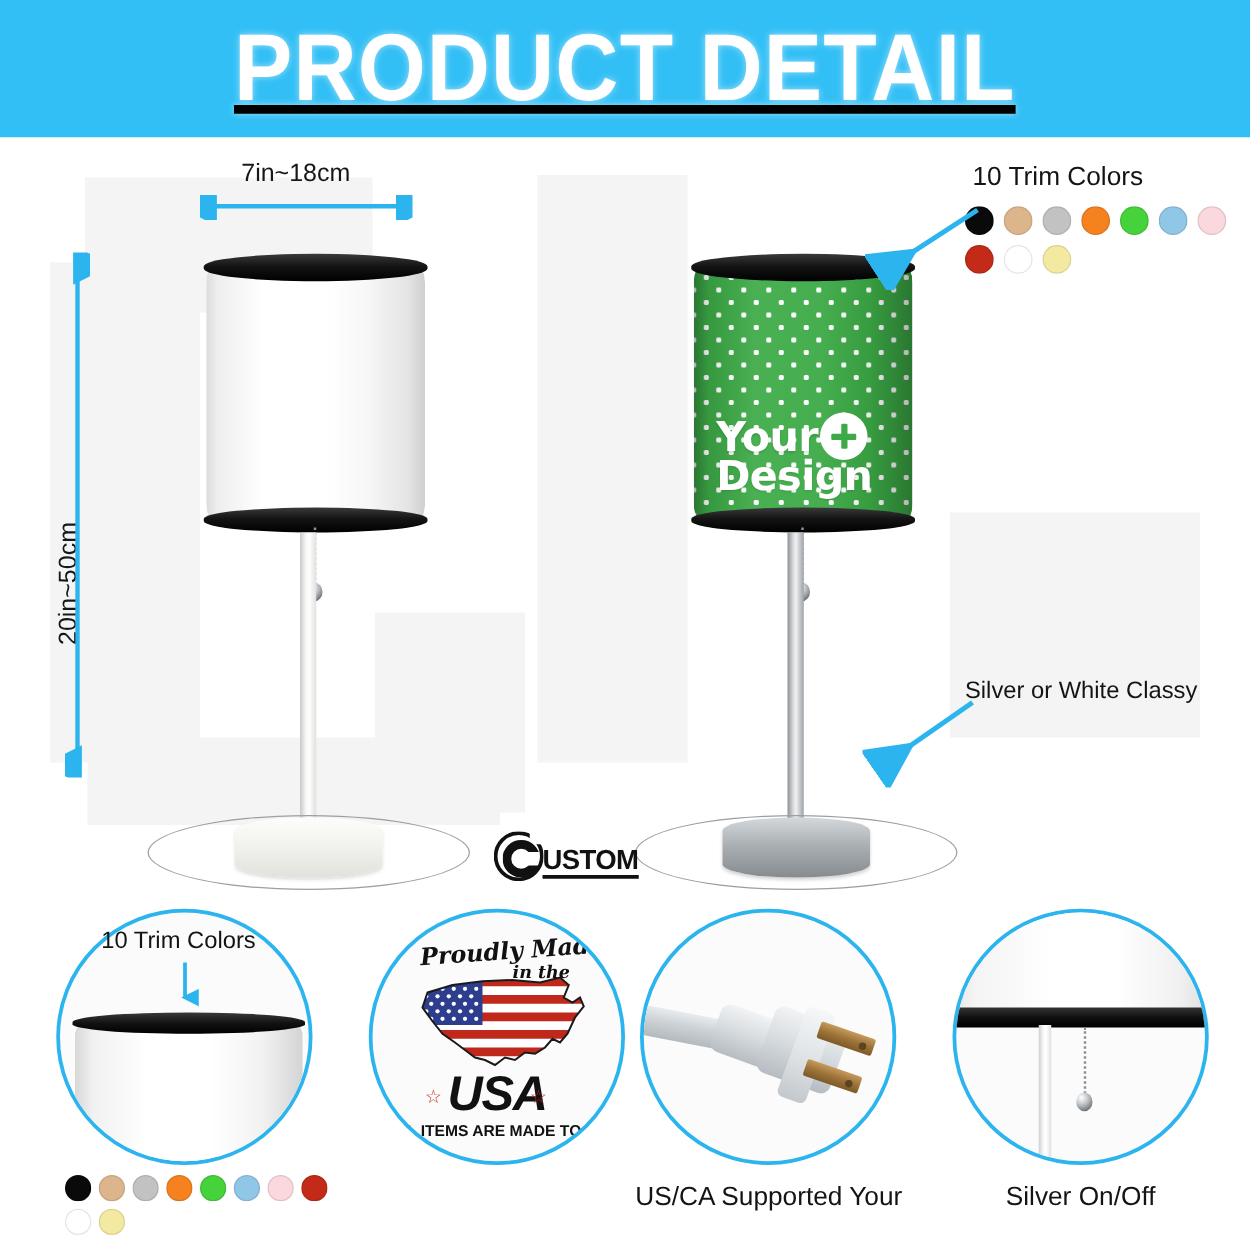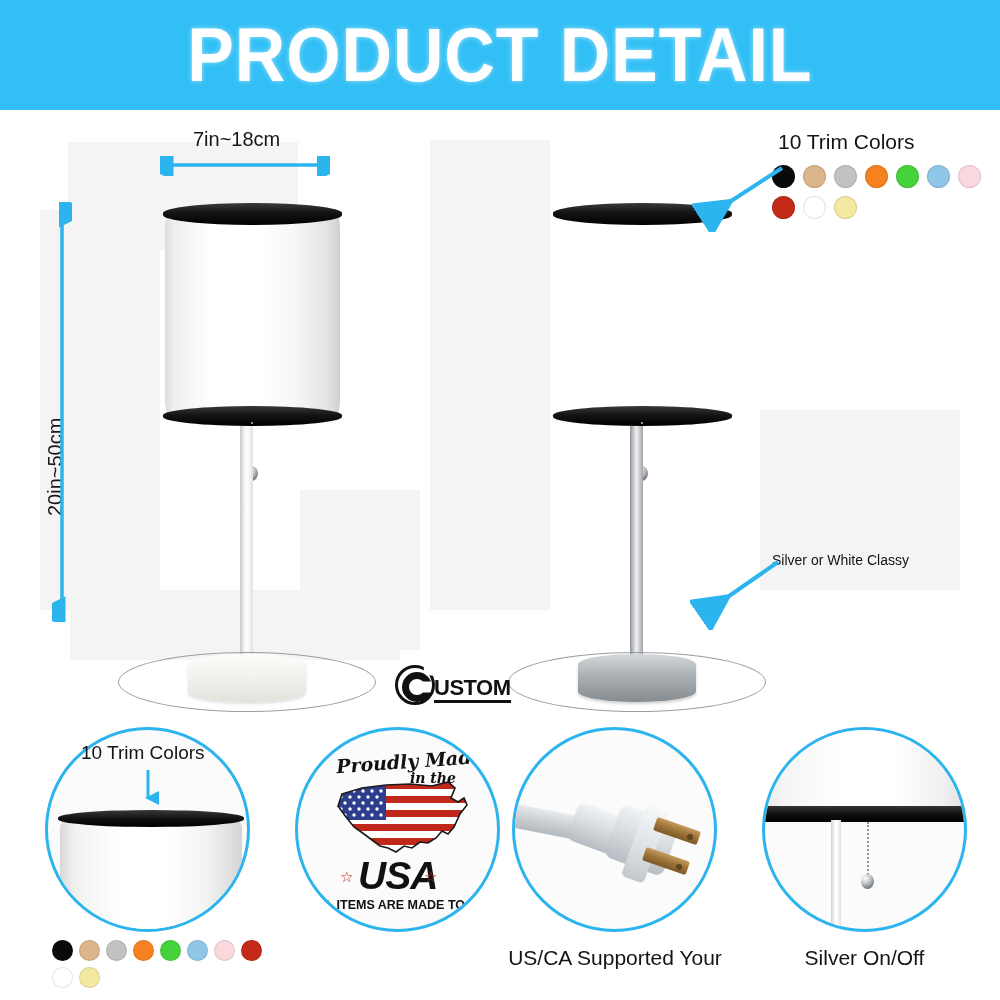--- a/index.html
+++ b/index.html
@@ -9,21 +9,21 @@
     font-family: "Liberation Sans", sans-serif;
     overflow: hidden;
     position: relative;
   }
 
   
   .banner {
     position: absolute; left: 0; top: 0;
     width: 1000px; height: 110px;
     background: #32BFF5;
-    display: flex; align-items: center; justify-content: center;
+    display: flex; align-items: center; justify-content: center; text-decoration: underline;
   }
   .banner-title {
     color: #ffffff;
     font-family: "Liberation Sans Narrow", "Liberation Sans", sans-serif;
     font-size: 76px;
     font-weight: bold;
     letter-spacing: 1px;
     transform: scaleX(0.92);
     text-shadow: 0 0 6px rgba(255,255,255,0.55);
     line-height: 1;
@@ -351,20 +351,31 @@
     </div>
 
     <div class="pole pole-white" style="left:120px;top:236px;width:13px;height:250px;"></div>
 
     <div class="base base-white" style="left:68px;top:464px;width:118px;height:48px;"></div>
     <div class="wire-ring" style="left:-2px;top:462px;width:258px;height:60px;"></div>
   </div>
 
   <div class="lamp" style="left:510px;top:80px;width:290px;height:470px;">
 
+    <div class="shade" style="left:45px;top:22px;width:175px;height:205px;">
+      <div class="shade-body-green">
+        <div class="shade-green-shade-overlay"></div>
+      </div>
+
+      <div class="design-block" style="left:18px;top:122px;">
+        <span class="design-line">Your</span>
+        <span class="design-line">Design</span>
+      </div>
+      <div class="plus-badge" style="left:101px;top:118px;"></div>
+    </div>
     <div class="trim-top" style="left:43px;top:13px;width:179px;height:22px;"></div>
     <div class="trim-bottom" style="left:43px;top:216px;width:179px;height:20px;"></div>
 
     <div class="chain" style="left:125px;top:232px;width:14px;height:58px;">
       <div class="chain-line" style="left:6px;height:46px;"></div>
       <div class="chain-ball" style="left:0px;top:44px;"></div>
     </div>
 
     <div class="pole pole-silver" style="left:120px;top:236px;width:13px;height:250px;"></div>
 
@@ -389,21 +400,21 @@
 
   <svg style="position:absolute;left:692px;top:52px;" width="100" height="70">
     <defs>
       <marker id="arwDL" markerWidth="10" markerHeight="10" refX="8" refY="5" orient="auto">
         <path d="M10,0 L10,10 L0,5 z" fill="#2BB4EE"></path>
       </marker>
     </defs>
     <line x1="90" y1="6" x2="16" y2="54" stroke="#2BB4EE" stroke-width="4" marker-end="url(#arwDL)"></line>
   </svg>
 
-  <div class="callout-label" style="left:772px;top:442px;font-size:14px;">Silver or White Classy</div>
+  <div class="callout-label" style="left:772px;top:432px;font-size:19px;">Silver or White Classy</div>
   <svg style="position:absolute;left:690px;top:440px;" width="100" height="80">
     <line x1="88" y1="12" x2="16" y2="62" stroke="#2BB4EE" stroke-width="4" marker-end="url(#arwDL)"></line>
   </svg>
 
 </div>
 
 <div class="logo" style="left:395px;top:665px;">
   <div class="logo-c">
     <div class="ring ring-outer"></div>
     <div class="ring ring-inner"></div>

